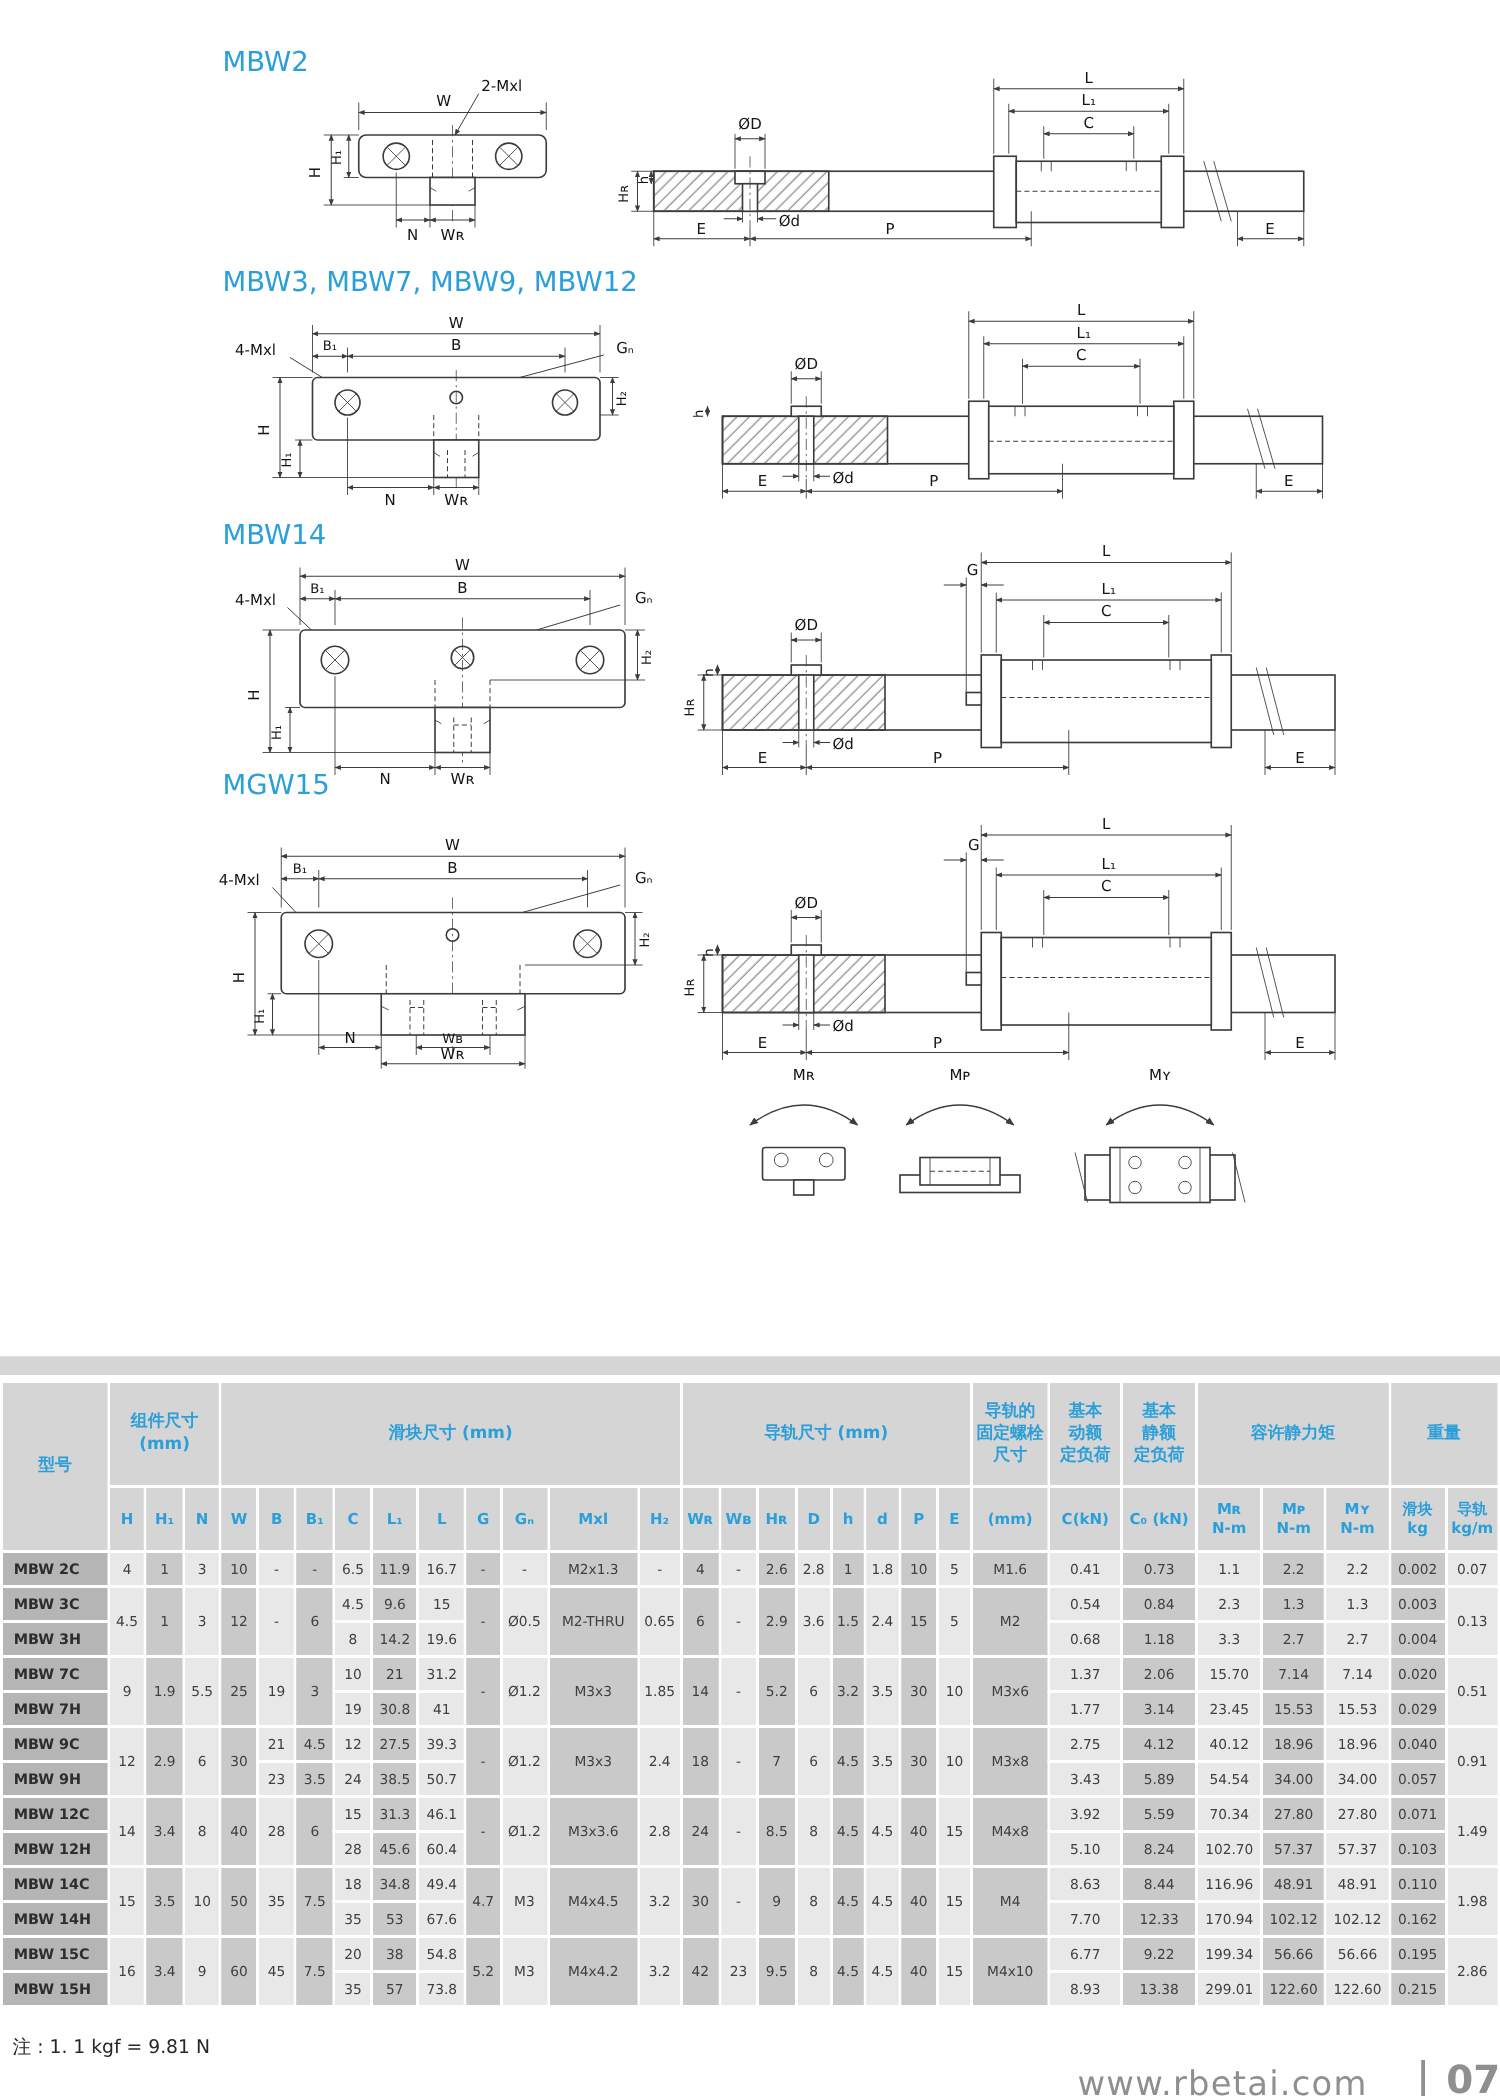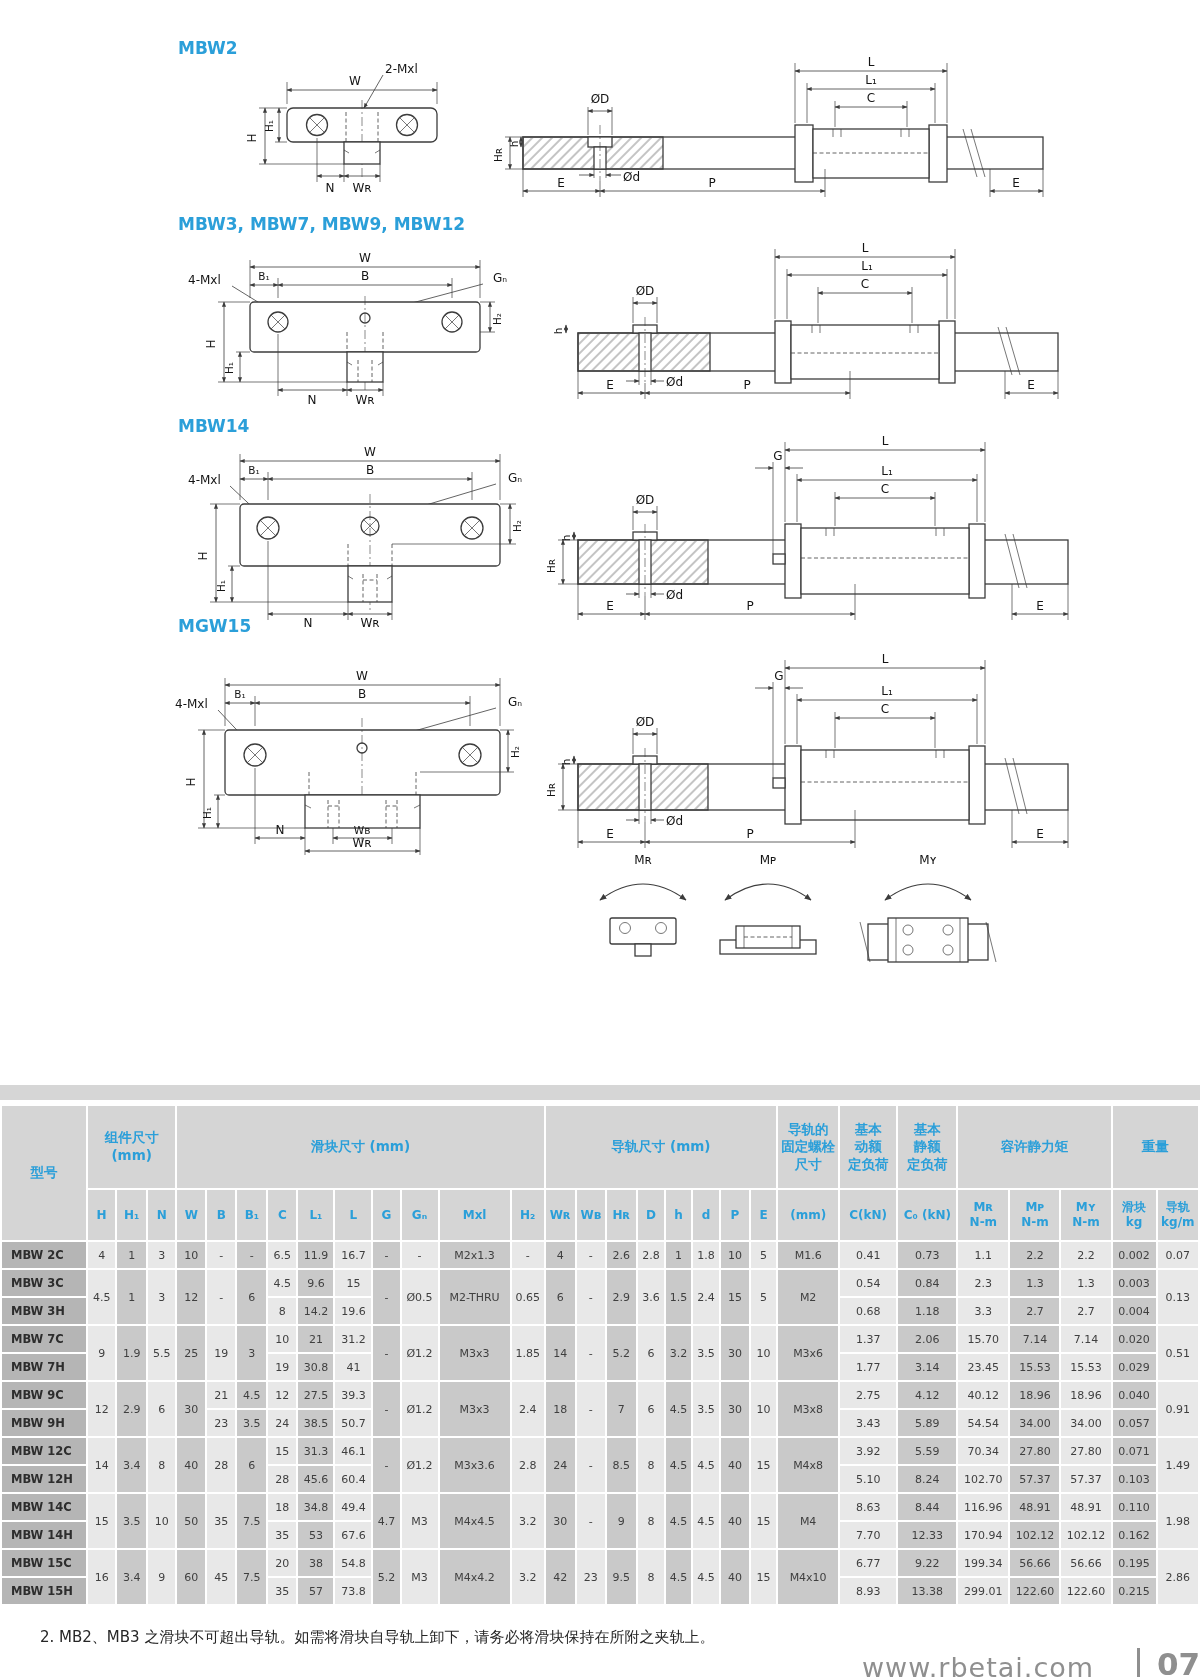--- a/index.html
+++ b/index.html
@@ -1,19 +1,19 @@
 <!DOCTYPE html>
 <html style="--accent: #2b9fd9;"><head>
 <meta charset="utf-8">
 <style>
   :root{ --accent:#2b9fd9; }
   html,body{margin:0;padding:0;background:#fff;}
   #page{position:relative;width:1200px;height:1677px;background:#fff;overflow:hidden;
         font-family:"DejaVu Sans",sans-serif;}
-  .sec-title{position:absolute;left:178px;color:var(--accent);font-size:17px;font-weight:bold;}
+  .sec-title{position:absolute;left:178px;color:var(--accent);font-size:22px;font-weight:normal;}
   
   svg{position:absolute;overflow:visible;}
   .ol {fill:#fff;stroke:#3c3c3c;stroke-width:1.3;}
   .tn {fill:none;stroke:#3c3c3c;stroke-width:0.7;}
   .dm {fill:none;stroke:#3c3c3c;stroke-width:0.8;marker-start:url(#ar);marker-end:url(#ar);}
   .d1 {fill:none;stroke:#3c3c3c;stroke-width:0.8;marker-end:url(#ar);}
   .ds {fill:none;stroke:#3c3c3c;stroke-width:0.8;stroke-dasharray:4 2.5;}
   .cl {fill:none;stroke:#3c3c3c;stroke-width:0.6;stroke-dasharray:9 3 2 3;}
   .hf {fill:url(#hch);stroke:#3c3c3c;stroke-width:1.3;}
   .arc{fill:none;stroke:#3c3c3c;stroke-width:1.1;marker-start:url(#ar);marker-end:url(#ar);}
@@ -970,20 +970,22 @@
           <td class="dk">13.38</td>
           <td class="lt">299.01</td>
           <td class="dk">122.60</td>
           <td class="lt">122.60</td>
           <td class="dk">0.215</td>
         </tr>
       </tbody>
   </table>
 
   <div id="notes">
-    <div class="ind">2. MB2、MB3 之滑块不可超出导轨。如需将滑块自导轨上卸下，请务必将滑块保持在所附之夹轨上。</div>
+    <div>
+      <span>注 : </span><span>1. 1 kgf = 9.81 N</span>
+    </div>
   </div>
 
   <div id="site-url">www.rbetai.com</div>
   <div id="footer-divider"></div>
   <div id="page-num">074</div>
 
 </div>
 
 </body></html>

